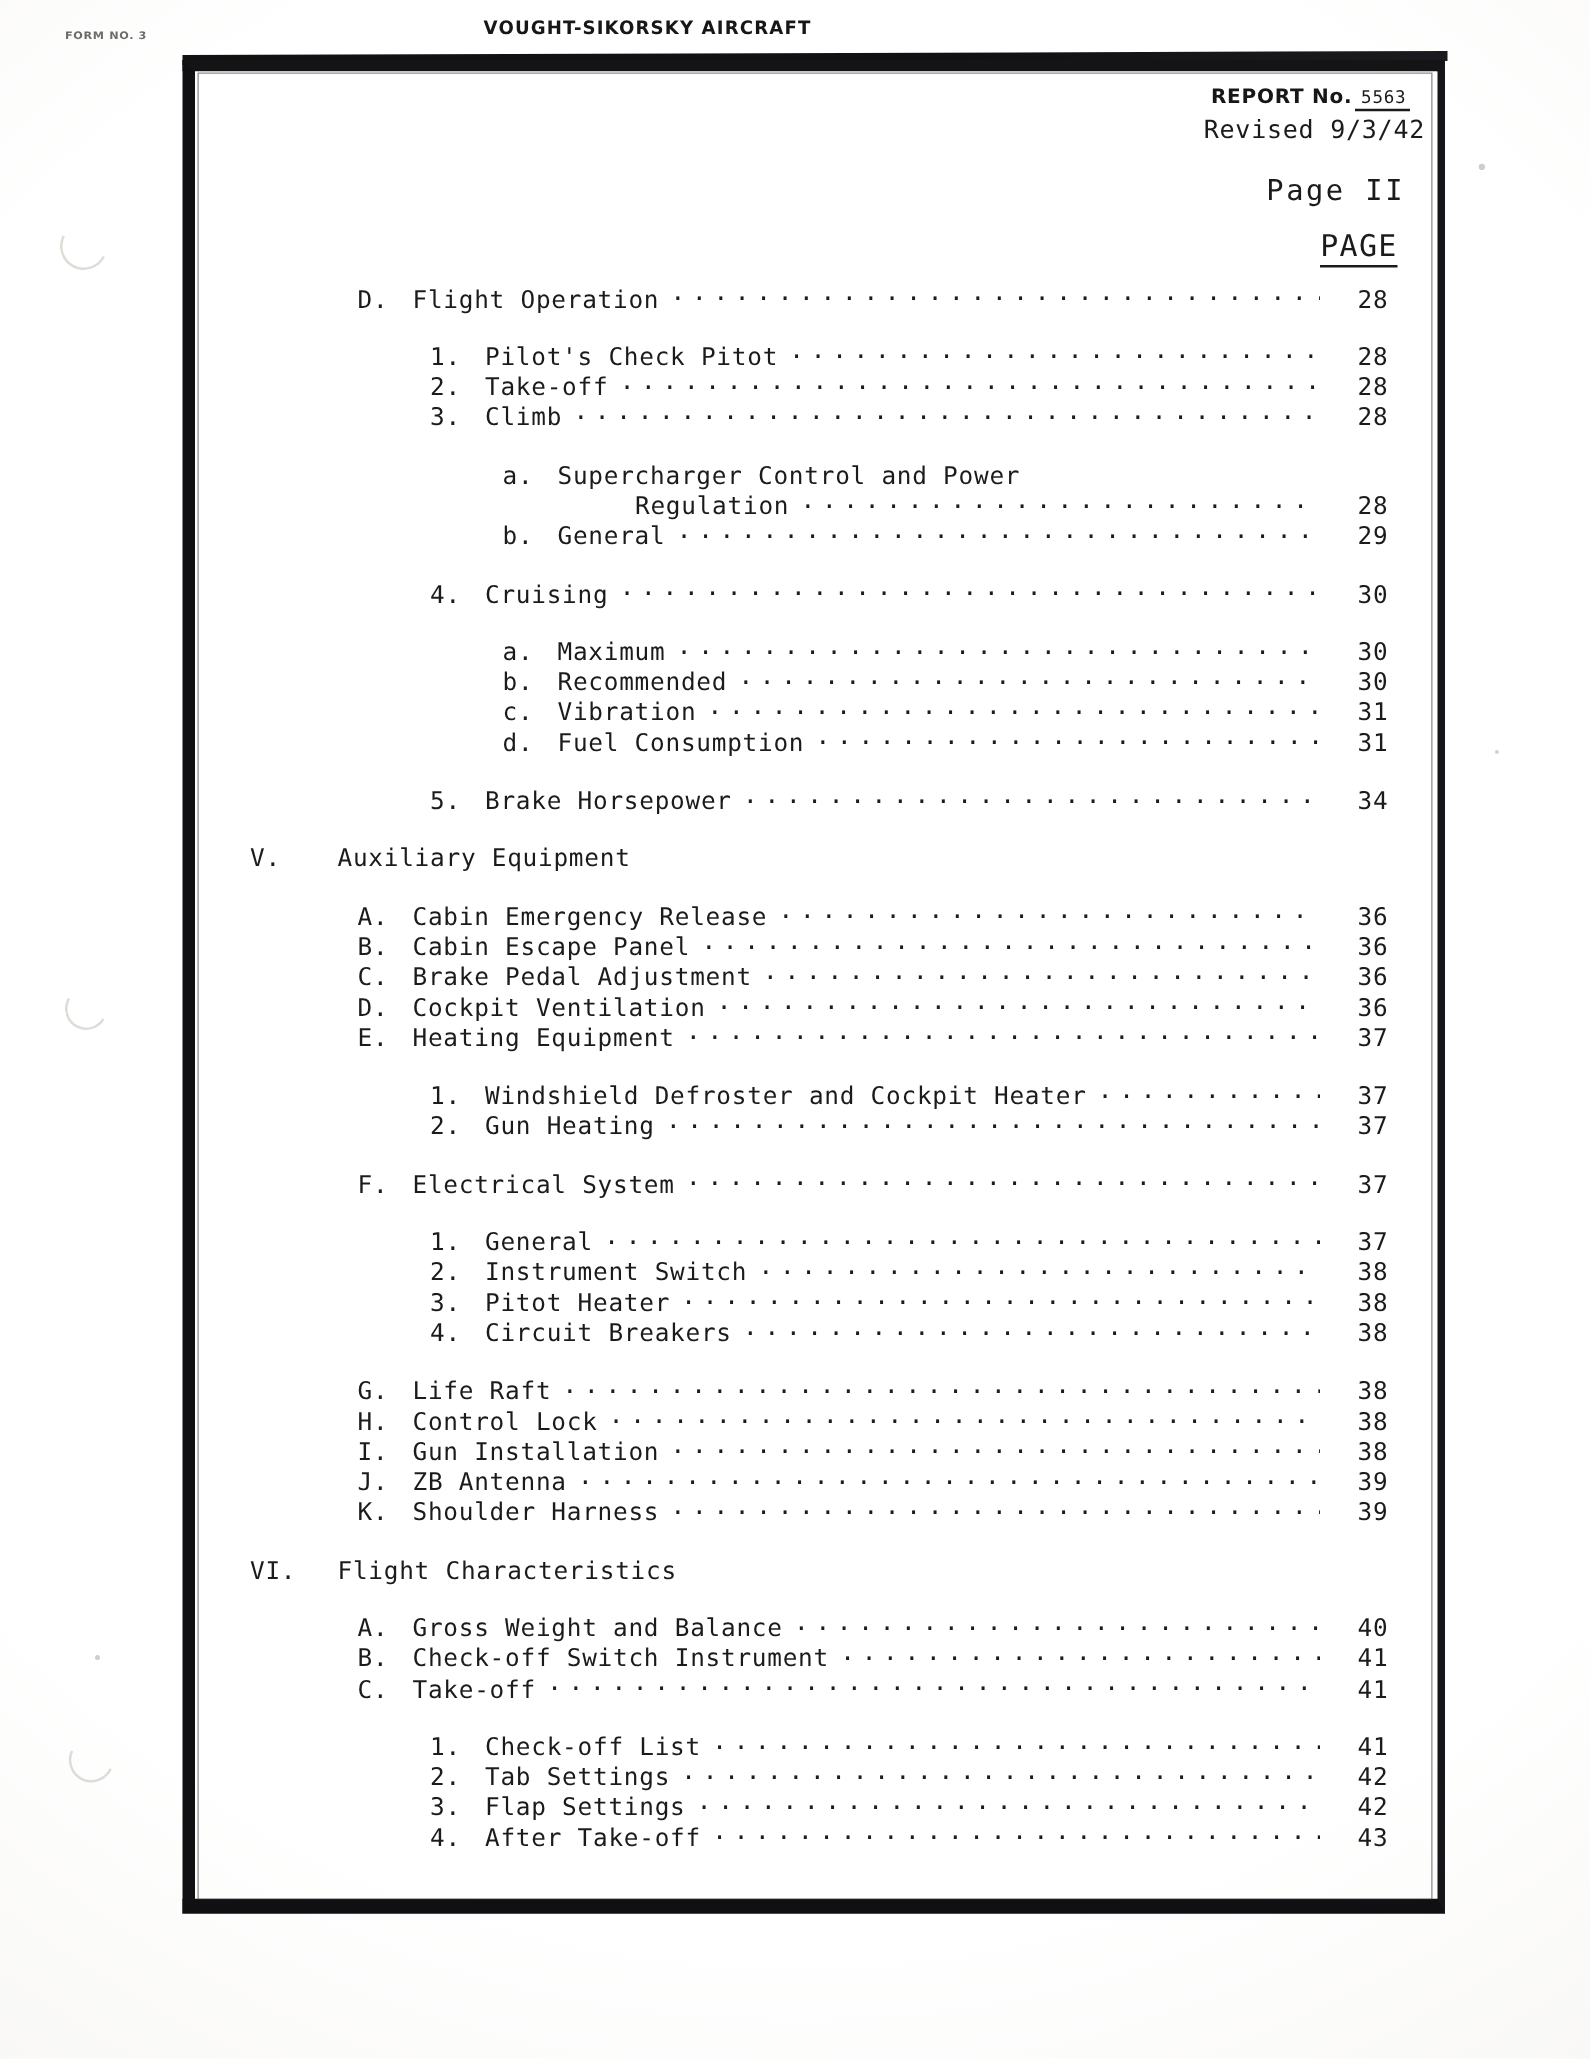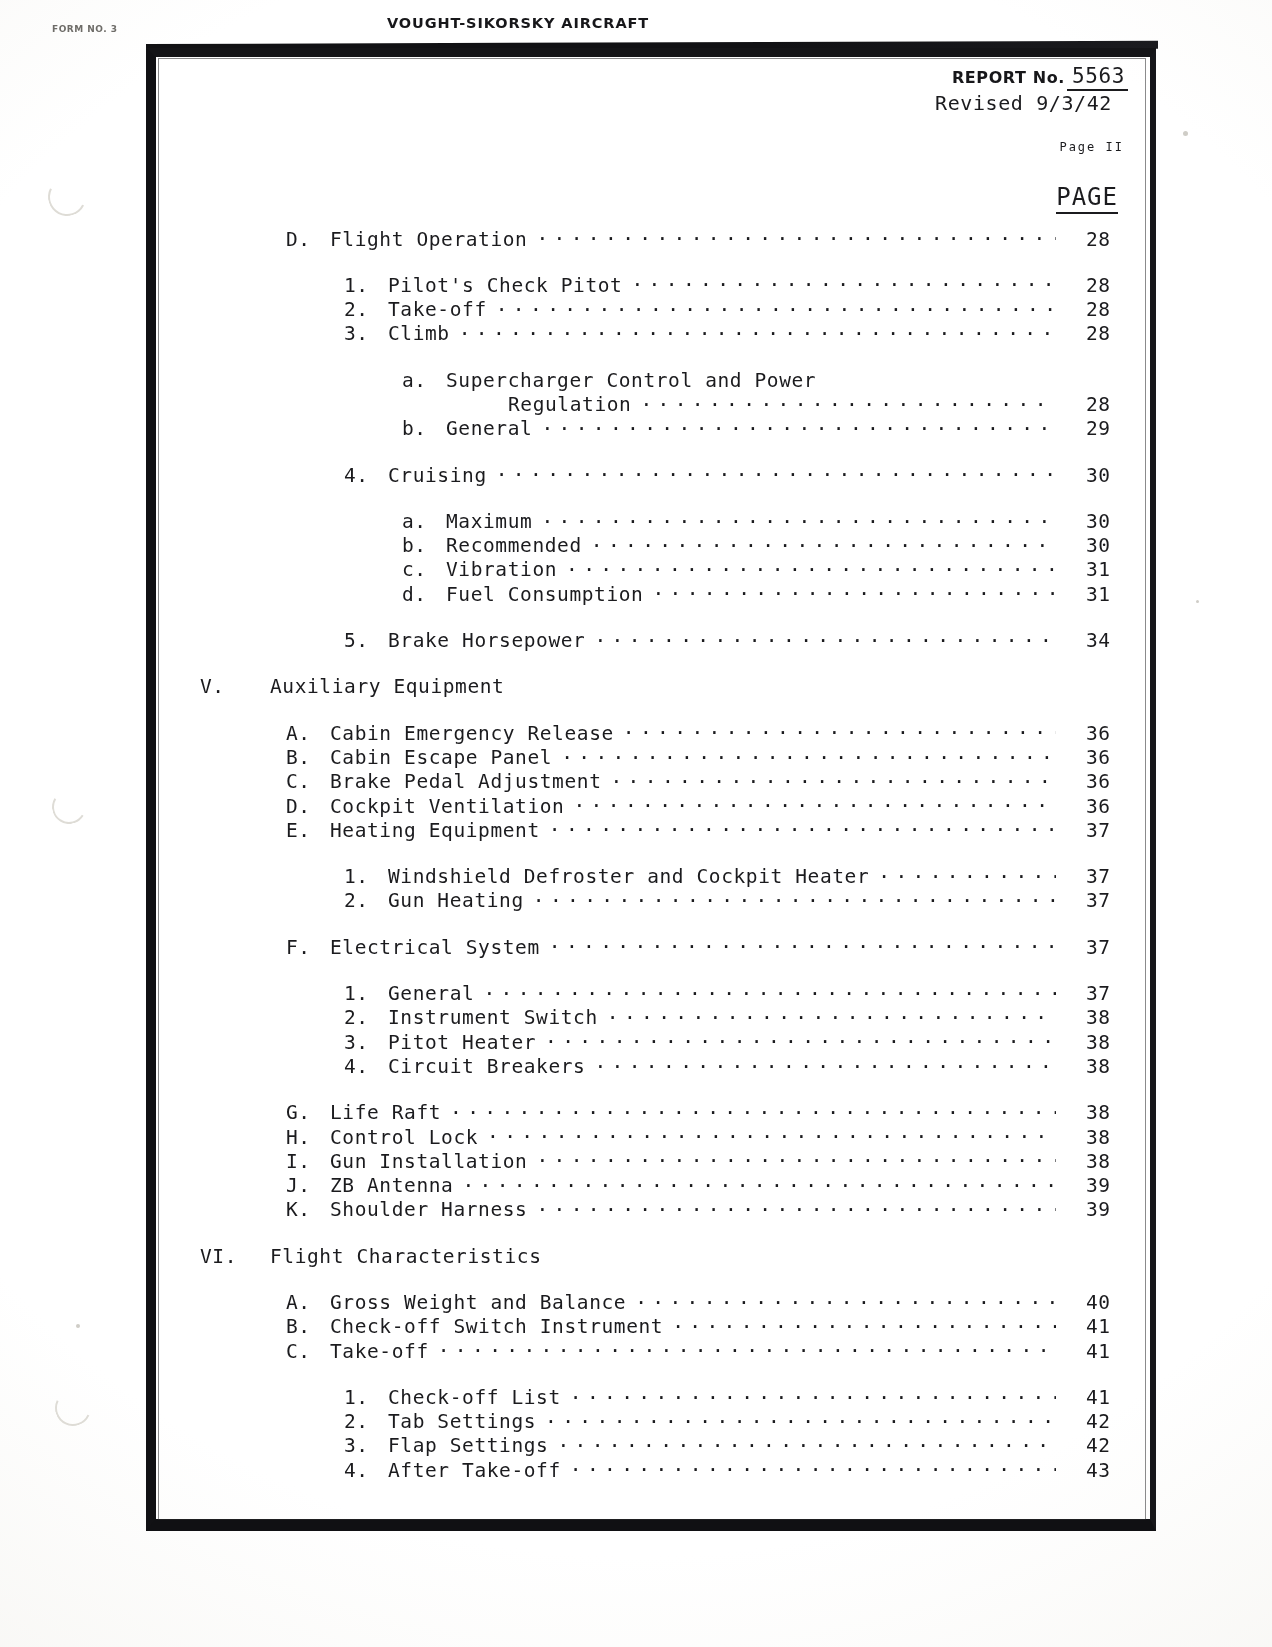--- a/index.html
+++ b/index.html
@@ -132,38 +132,38 @@
   .report-label {
     font-family: "DejaVu Sans", sans-serif;
     font-weight: bold;
     font-size: 16px;
     letter-spacing: 0.6px;
     color: #17171a;
     vertical-align: baseline;
   }
   .report-num {
     font-family: "DejaVu Sans Mono", monospace;
-    font-size: 21px;
+    font-size: 14px;
     color: #1b1b1e;
     border-bottom: 2px solid #1b1b1e;
     padding: 0 3px 1px 5px;
     margin-left: 2px;
   }
   .revised {
     position: absolute;
-    right: 34px;
+    right: 6px;
     top: 33px;
     font-size: 20px;
     white-space: nowrap;
   }
   .page-ii {
     position: absolute;
     right: 22px;
     top: 82px;
-    font-size: 12px;
+    font-size: 23px;
     letter-spacing: 2px;
     white-space: nowrap;
   }
   .page-col-head {
     position: absolute;
     right: 28px;
     top: 125px;
     font-size: 24px;
     letter-spacing: 1px;
     border-bottom: 2px solid #1b1b1e;

